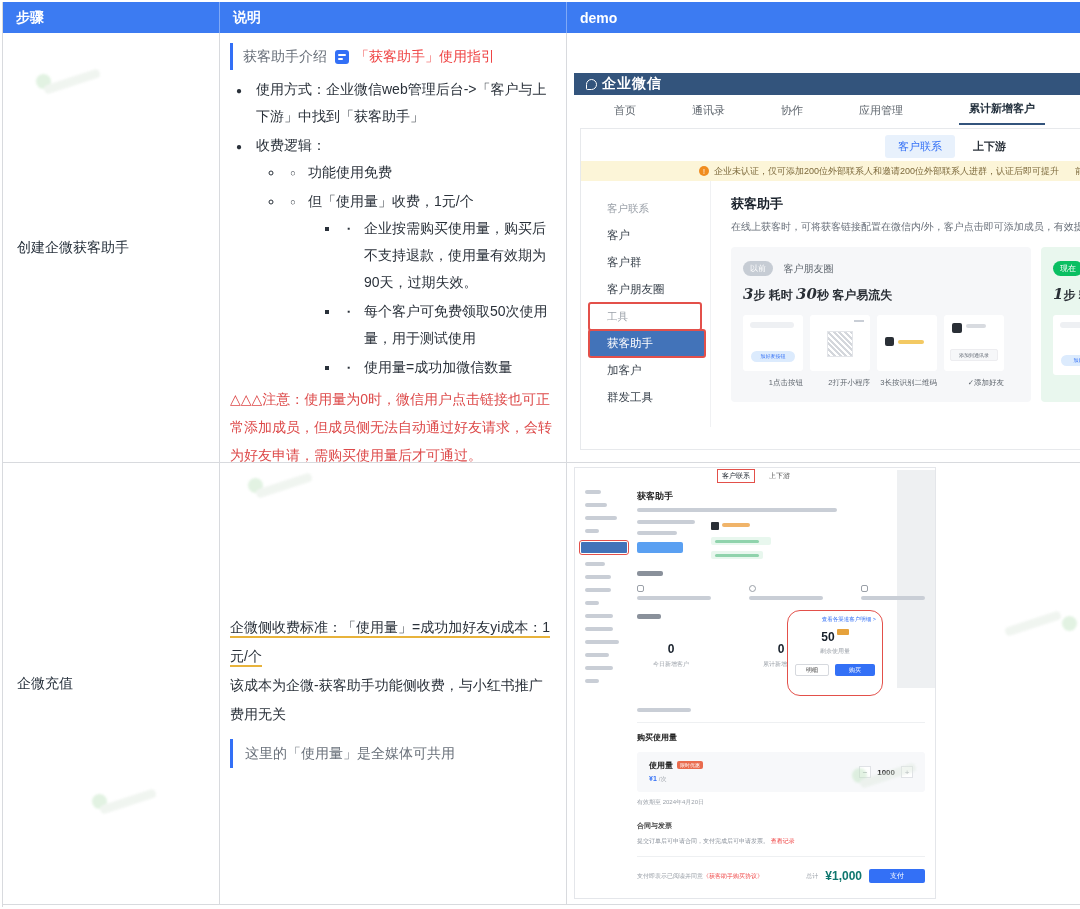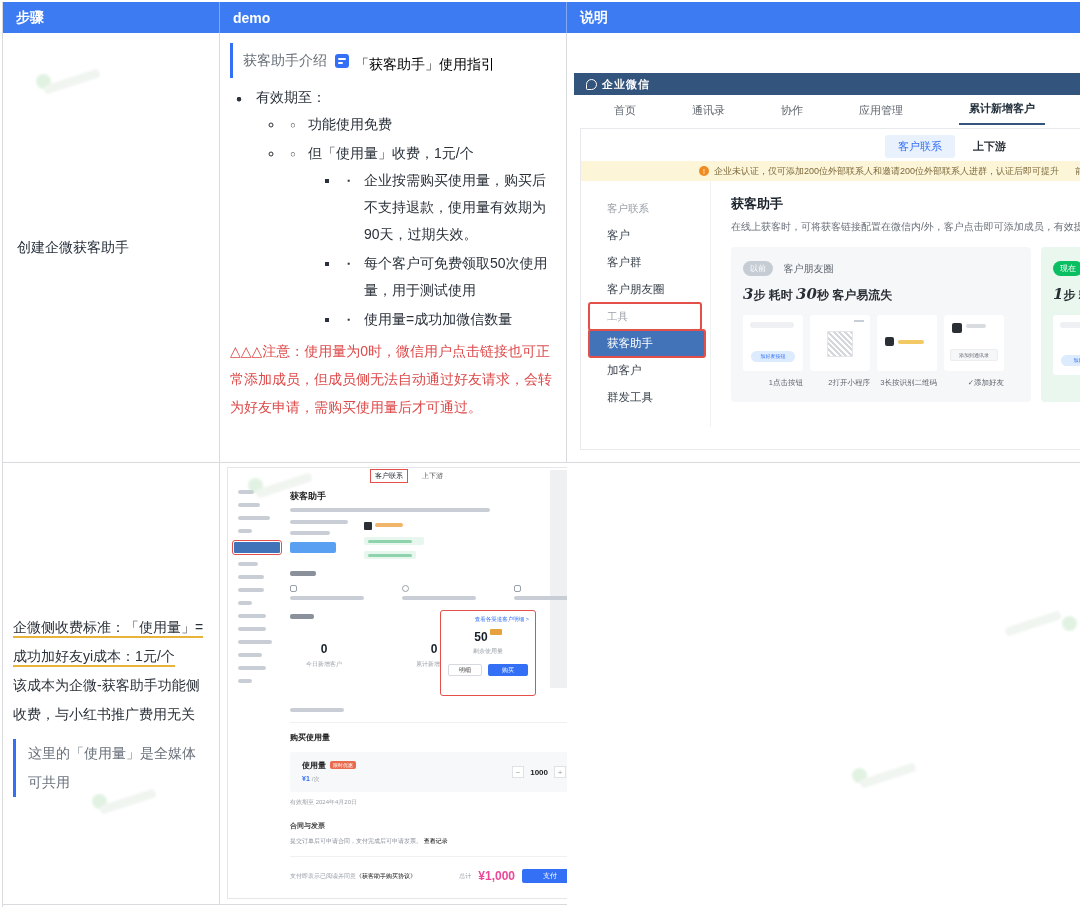--- a/index.html
+++ b/index.html
@@ -17,39 +17,39 @@
   .cell { border-right:1px solid #d8dade; border-bottom:1px solid #d8dade; position:relative; overflow:hidden; background:#fff; }
   .cell.last { border-right:none; }
   .step-cell { display:flex; align-items:center; padding-left:14px; font-size:14px; color:#27313c; }
 
   
   .desc-wrap { padding:8px 10px 0 10px; font-size:14px; color:#2a313a; line-height:27px; }
   .quote { display:flex; align-items:center; border-left:3px solid #3370f6; padding-left:10px; color:#69707a; margin:2px 0 6px 0; }
   .doc-icon { display:inline-block; width:14px; height:14px; border-radius:3px; background:#3370f6; margin:0 6px 0 8px; position:relative; flex:0 0 auto; }
   .doc-icon i { position:absolute; left:3px; right:3px; height:2px; background:#fff; border-radius:1px; }
   .doc-icon i:nth-child(1){ top:4px; } .doc-icon i:nth-child(2){ top:8px; right:6px; }
-  .link { color:#000000; cursor:pointer;margin-top:8px; }
+  .link { color:#ef4444; cursor:pointer; }
   ul.lv1 { list-style:none; }
   .li { position:relative; margin-bottom:2px; }
   .m { position:absolute; left:0; top:0; width:18px; text-align:center; }
   .lv1 > .li { padding-left:26px; } .lv1 > .li > .m { font-size:10px; top:1px; }
   .lv2 { padding-left:28px; } .lv2 > .li { padding-left:24px; } .lv2 > .li > .m { font-size:9px; top:1px; }
   .lv3 { padding-left:32px; } .lv3 > .li { padding-left:24px; } .lv3 > .li > .m { font-size:8px; top:0; }
   .warn { color:#dd4a4a; line-height:28px; margin-top:4px; }
 
   
   .desc2 { padding:150px 12px 0 10px; font-size:14px; color:#2a313a; line-height:29px; }
   .yellow-u { border-bottom:2px solid #e8b33b; padding-bottom:1px; }
   .quote2 { display:flex; align-items:center; border-left:3px solid #3370f6; padding-left:12px; color:#69707a; margin-top:10px; }
 
   
   .demo1 { position:absolute; left:7px; top:40px; width:560px; }
   .d1-topbar { height:22px; background:#33547c; display:flex; align-items:center; padding-left:12px; color:#fff; }
   .wecom-logo { width:11px; height:11px; border:1.5px solid #fff; border-radius:50% 50% 50% 12%; margin-right:5px; }
-  .d1-brand { font-size:11px; font-weight:bold; letter-spacing:1px; }
+  .d1-brand { font-size:14px; font-weight:bold; letter-spacing:1px; }
   .d1-nav { height:30px; display:flex; align-items:center; gap:56px; padding-left:40px; font-size:11px; color:#5f666e; background:#fff; }
   .d1-nav .nv { cursor:pointer; }
   .d1-nav .active { color:#23303d; font-weight:bold; border-bottom:2px solid #33547c; padding:6px 10px 7px 10px; }
   .d1-panel { margin:3px 0 0 6px; width:548px; border:1px solid #e7e9ec; background:#fff; min-height:322px; position:relative; }
   .d1-tabs { height:32px; position:relative; }
   .d1-tab-a { position:absolute; left:304px; top:6px; background:#e8f1fc; color:#3370f6; font-size:11px; padding:4px 13px; border-radius:3px; cursor:pointer; }
   .d1-tab-b { position:absolute; left:392px; top:10px; font-size:11px; font-weight:bold; color:#2a313a; cursor:pointer; }
   .d1-banner { height:20px; background:#fcf5d8; display:flex; align-items:center; padding-left:118px; font-size:9px; color:#7d6a3d; white-space:nowrap; }
   .bang { display:inline-flex; width:10px; height:10px; border-radius:50%; background:#f08c1f; color:#fff; font-size:7px; align-items:center; justify-content:center; margin-right:5px; flex:0 0 auto; }
   .d1-banner .tail { margin-left:16px; }
@@ -115,21 +115,21 @@
   .d2-sec { margin-top:12px; }
   .d2-sec .h { width:26px; height:5px; background:#8a919b; border-radius:2px; }
   .feat { display:flex; gap:38px; margin-top:9px; }
   .feat .f .ic { width:7px; height:7px; border:1px solid #9aa0a8; border-radius:2px; margin-bottom:4px; }
   .feat .f .sk { width:74px; }
   .d2-ov { margin-top:14px; position:relative; height:84px; }
   .d2-ov .h { width:24px; height:5px; background:#8a919b; border-radius:2px; }
   .stats { position:absolute; left:16px; top:28px; display:flex; gap:74px; }
   .stat2 .v { font-size:12px; font-weight:bold; color:#17202b; text-align:center; }
   .stat2 .l { font-size:6px; color:#9aa0a8; margin-top:4px; white-space:nowrap; }
-  .redbox { position:absolute; right:42px; top:-4px; width:96px; height:86px; border:1px solid #e3504a; border-radius:3px; padding:5px 6px; background:#fff; }
+  .redbox { position:absolute; right:42px; top:-4px; width:96px; height:86px; border:1px solid #e3504a; border-radius:13px; padding:5px 6px; background:#fff; }
   .redbox .lnk { font-size:5.5px; color:#3370f6; text-align:right; white-space:nowrap; cursor:pointer; }
   .redbox .v { font-size:12px; font-weight:bold; color:#17202b; text-align:center; margin-top:6px; }
   .qbadge { display:inline-block; width:12px; height:6px; background:#e6a23c; border-radius:1px; margin-left:2px; vertical-align:6px; }
   .redbox .l { font-size:6px; color:#9aa0a8; text-align:center; margin-top:3px; }
   .rbtns { display:flex; gap:6px; justify-content:center; margin-top:8px; }
   .btn-w { width:34px; height:12px; border:1px solid #d6d9de; border-radius:2px; background:#fff; color:#444;
            font-size:6px; text-align:center; line-height:11px; cursor:pointer; }
   .btn-b { width:40px; height:12px; border-radius:2px; background:#3370f6; color:#fff; font-size:6px; text-align:center; line-height:12px; cursor:pointer; }
   .d2-more { margin-top:10px; width:54px; }
   .d2-hr { border:none; border-top:1px solid #eef0f2; margin:10px 0 0 0; }
@@ -143,59 +143,60 @@
   .stepper .qty { font-size:8px; color:#222; font-weight:bold; }
   .validity { margin-top:6px; font-size:6px; color:#9aa0a8; }
   .inv-t { margin-top:14px; font-size:7px; font-weight:bold; color:#444; }
   .inv-l { margin-top:6px; font-size:6px; color:#8a919b; white-space:nowrap; }
   .inv-l .link { font-size:6px; }
   .paybar { display:flex; align-items:center; margin-top:12px; }
   .agree { font-size:6px; color:#9aa0a8; white-space:nowrap; }
   .agree .link { font-size:6px; }
   .pay-right { margin-left:auto; display:flex; align-items:center; gap:7px; }
   .total-l { font-size:6px; color:#9aa0a8; }
-  .total { font-size:12px; font-weight:bold; color:#ec4899; }
+  .total { font-size:12px; font-weight:bold; color:#0f766e; }
   .btn-pay { width:56px; height:14px; background:#3370f6; border-radius:2px; color:#fff; font-size:7px; text-align:center; line-height:14px; cursor:pointer; }
 
   
   .wm { position:absolute; opacity:.45; filter:blur(1px); pointer-events:none; }
   .wm .c { width:15px; height:15px; border-radius:50%; background:#bfe3c0; display:inline-block; vertical-align:middle; }
   .wm .t { display:inline-block; width:58px; height:9px; background:#dfe9df; border-radius:4px; transform:rotate(-18deg); margin-left:-8px; vertical-align:middle; }
 </style>
 </head>
 <body>
 
 <div class="page">
   <div class="tbl">
 
     <div class="th">步骤</div>
+    <div class="th">说明</div>
     <div class="th">demo</div>
-    <div class="th">说明</div>
 
     <div class="cell step-cell">
       <span>创建企微获客助手</span>
     </div>
 
     <div class="cell">
       <div class="desc-wrap">
         <div class="quote">
           <span>获客助手介绍</span>
           <span class="doc-icon">
               <i></i>
               <i></i>
             </span>
           <span class="link">「获客助手」使用指引</span>
         </div>
         <ul class="lv1">
           <li class="li">
             <span class="m">●</span>
+            <span>使用方式：企业微信web管理后台-&gt;「客户与上下游」中找到「获客助手」</span>
           </li>
           <li class="li">
             <span class="m">●</span>
-            <span>有效期至：</span>
+            <span>收费逻辑：</span>
             <ul class="lv2">
               <li class="li">
                 <span class="m">○</span>
                 <span>功能使用免费</span>
               </li>
               <li class="li">
                 <span class="m">○</span>
                 <span>但「使用量」收费，1元/个</span>
                 <ul class="lv3">
                   <li class="li">
@@ -309,20 +310,23 @@
 
                   </div>
                 </div>
               </div>
             </div>
           </div>
         </div>
       </div>
     </div>
 
+    <div class="cell step-cell">
+      <span>企微充值</span>
+    </div>
 
     <div class="cell">
       <div class="desc2">
         <div><span class="yellow-u">企微侧收费标准：「使用量」=成功加好友yi成本：1元/个</span></div>
         <div>该成本为企微-获客助手功能侧收费，与小红书推广费用无关</div>
         <div class="quote2">
           <span>这里的「使用量」是全媒体可共用</span>
         </div>
       </div>
     </div>

